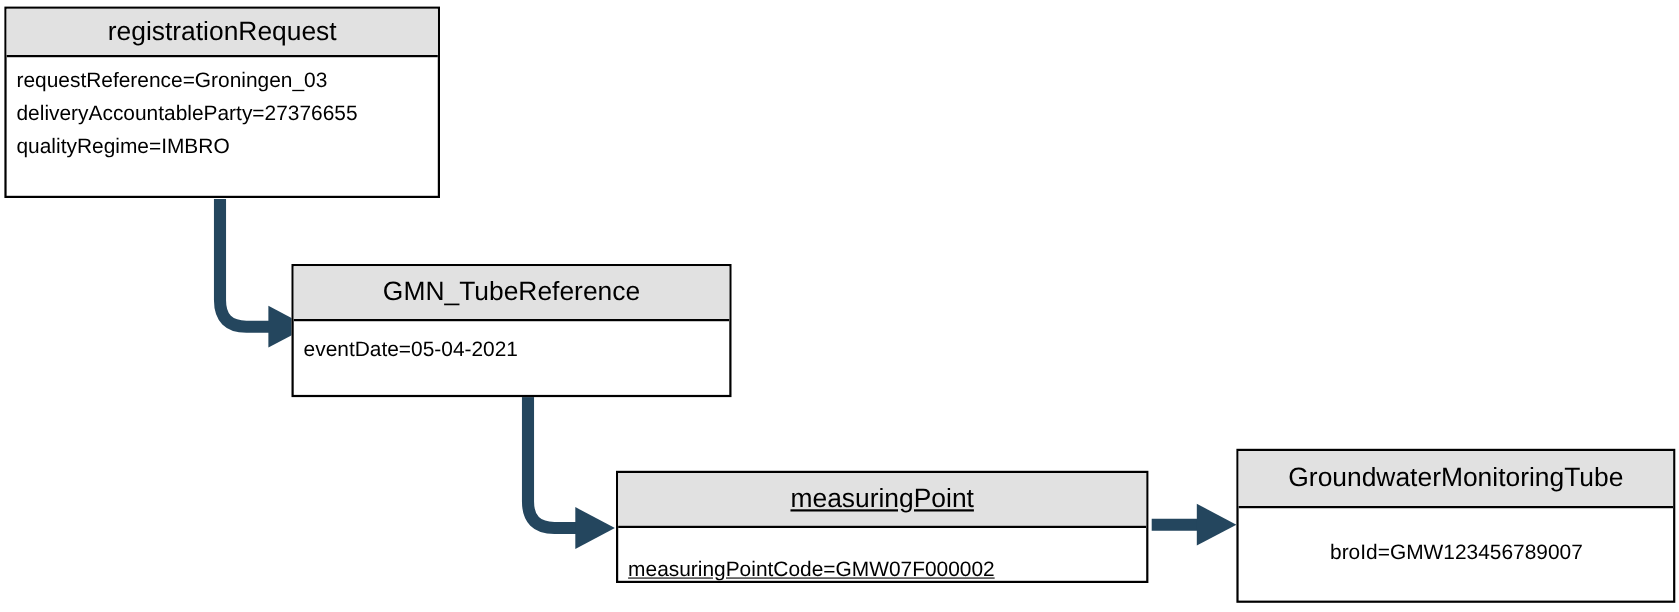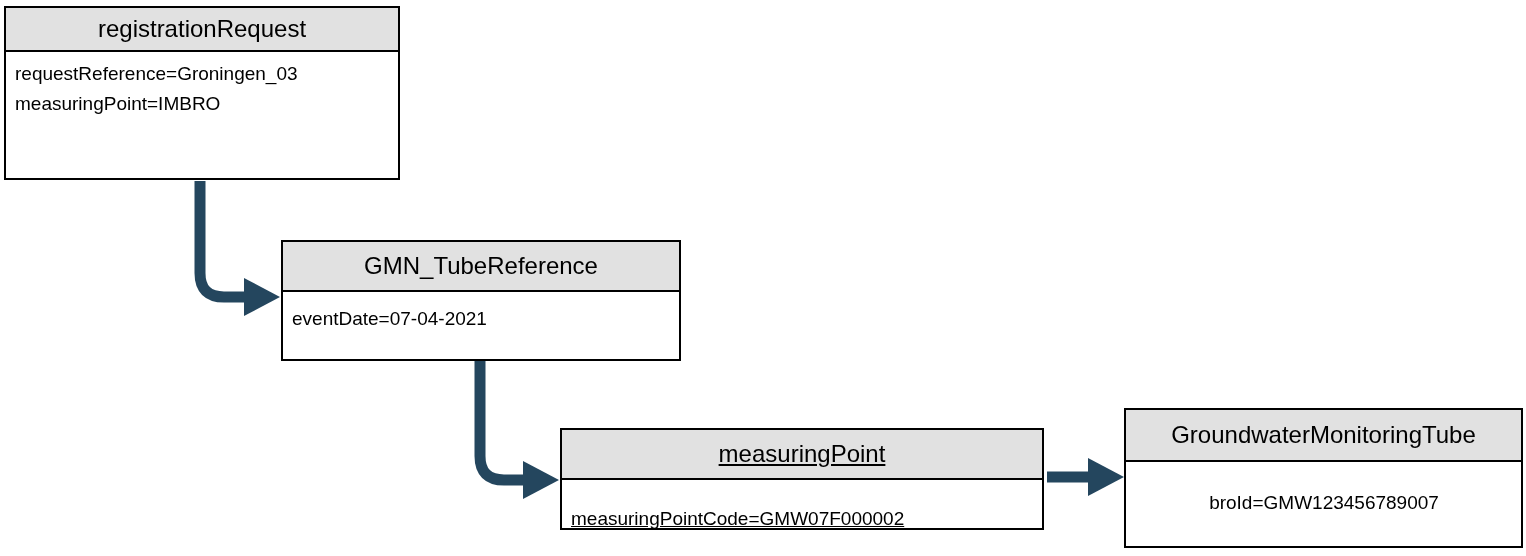--- a/index.html
+++ b/index.html
@@ -53,21 +53,21 @@
   }
   .node-body {
     padding: 7px 8px 0 9px;
     font-size: 19px;
     line-height: 30px;
     overflow: hidden;
   }
   .attr-line { white-space: nowrap; }
   .node-1 { left: 4px;    top: 6px;   width: 396px; height: 174px; }
   .node-1 .node-header { height: 44px; }
-  .node-2 { left: 281px;  top: 240px; width: 400px; height: 121px; }
+  .node-2 { left: 265px;  top: 240px; width: 400px; height: 121px; }
   .node-2 .node-header { height: 50px; }
   .node-2 .node-body { padding-top: 12px; }
   .node-3 { left: 560px;  top: 428px; width: 484px; height: 102px; text-decoration: underline; }
   .node-3 .node-header { height: 50px; }
   .node-3 .node-body { padding-top: 24px; }
   .node-4 { left: 1124px; top: 408px; width: 399px; height: 140px; text-align: center; }
   .node-4 .node-header { height: 52px; }
   .node-4 .node-body { padding-top: 26px; }
 </style>
 </head>
@@ -87,28 +87,29 @@
     <g>
       <path class="connector-path" d="M 1047 477 L 1090 477"></path>
       <polygon class="arrowhead" points="1088,458 1124,477 1088,496"></polygon>
     </g>
   </svg>
 
   <div class="node node-1">
     <div class="node-header">registrationRequest</div>
     <div class="node-body">
       <div class="attr-line">requestReference=Groningen_03</div>
-      <div class="attr-line">measuringPoint=IMBRO</div>
+      <div class="attr-line">deliveryAccountableParty=27376655</div>
+      <div class="attr-line">qualityRegime=IMBRO</div>
     </div>
   </div>
 
   <div class="node node-2">
     <div class="node-header">GMN_TubeReference</div>
     <div class="node-body">
-      <div class="attr-line">eventDate=07-04-2021</div>
+      <div class="attr-line">eventDate=05-04-2021</div>
     </div>
   </div>
 
   <div class="node node-3">
     <div class="node-header">measuringPoint</div>
     <div class="node-body">
       <div class="attr-line">measuringPointCode=GMW07F000002</div>
     </div>
   </div>
 

